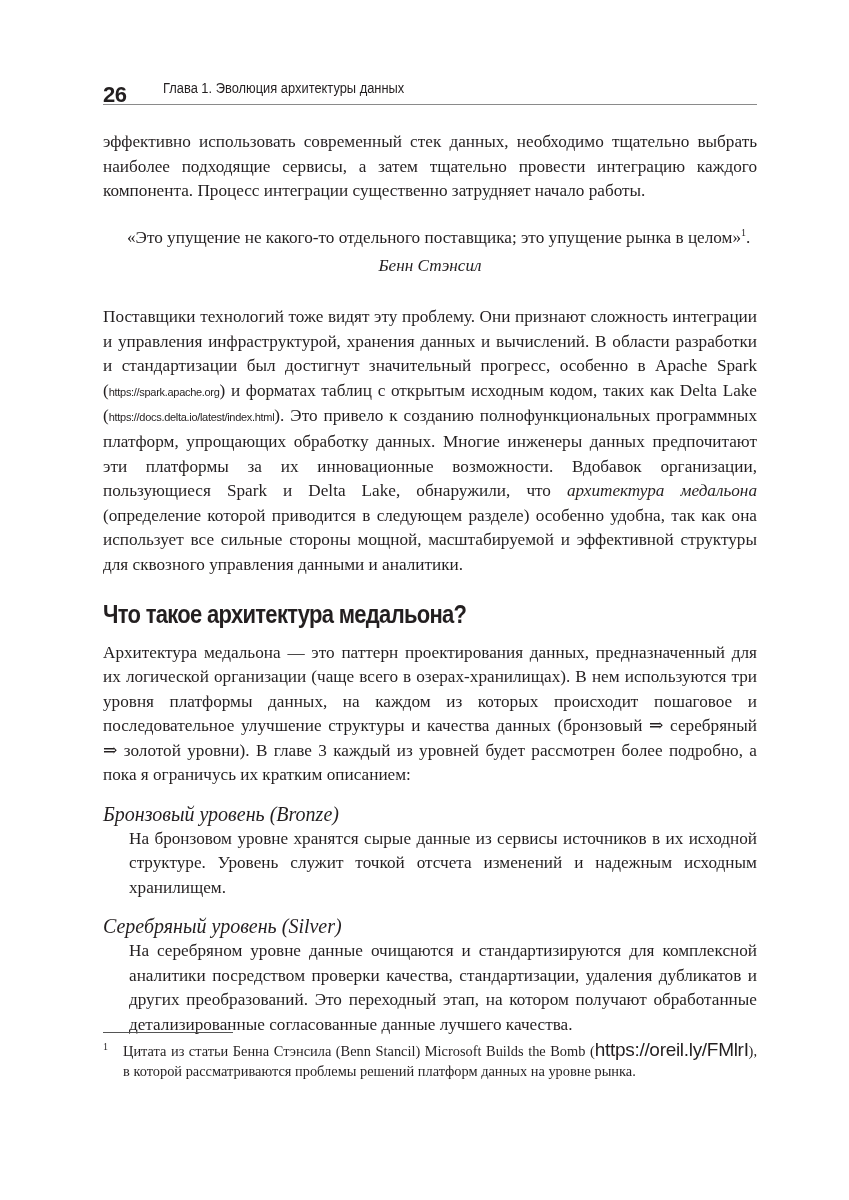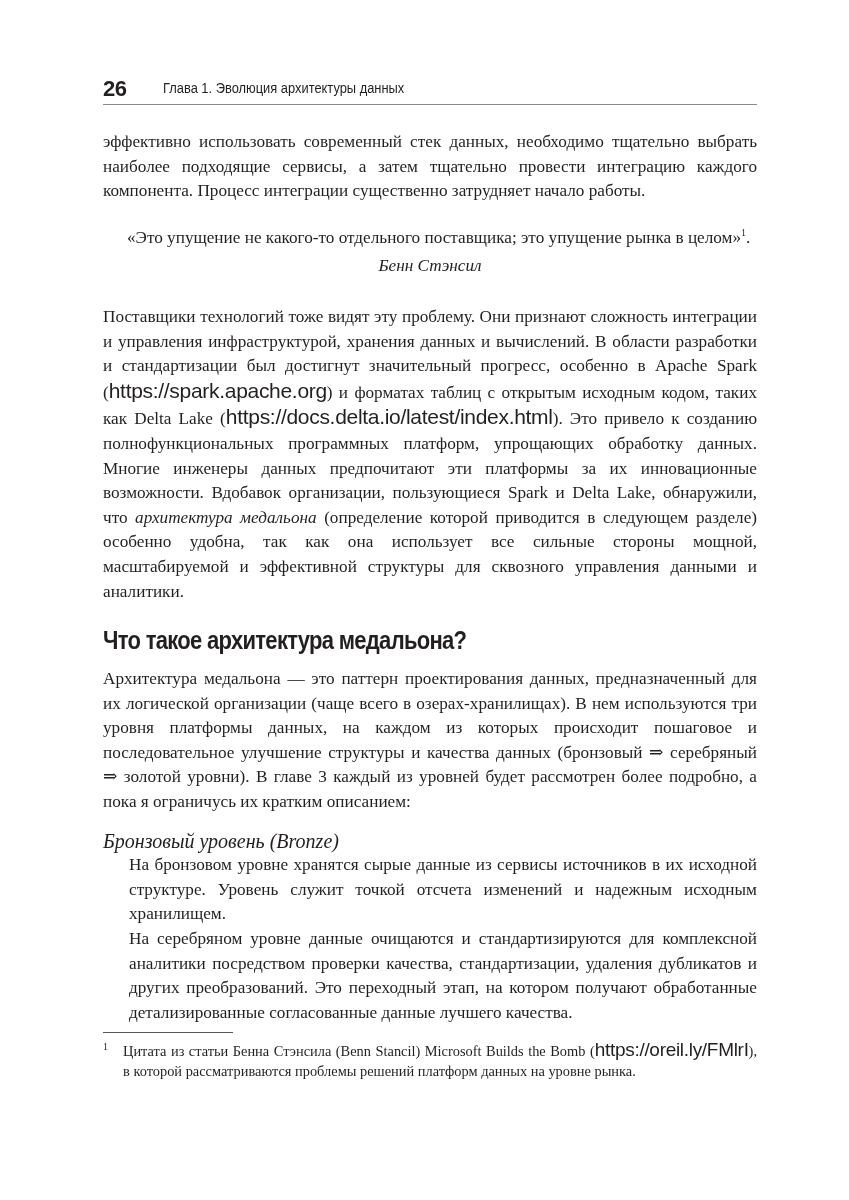--- a/index.html
+++ b/index.html
@@ -7,29 +7,29 @@
       width: 849px; height: 1200px; position: relative; overflow: hidden;
       color: #231f20;
       font-family: "Liberation Serif", "DejaVu Serif", serif;
     }
     .page { position: absolute; left: 103px; top: 0; width: 654px; }
     .running-head {
       position: absolute; top: 74px; left: 0; width: 654px; height: 30px;
       border-bottom: 1.5px solid #8a8a8a;
       font-family: "Liberation Sans", "DejaVu Sans", sans-serif;
     }
-    .page-num { position: absolute; left: 0; top: 2px; font-size: 22px; font-weight: bold; letter-spacing: -0.5px; color: #231f20; }
+    .page-num { position: absolute; left: 0; top: 8px; font-size: 22px; font-weight: bold; letter-spacing: -0.5px; color: #231f20; }
     .chapter-title { position: absolute; left: 60px; top: 6px; font-size: 14px; color: #231f20; transform: scaleX(0.92); transform-origin: left; }
     .body { position: absolute; top: 130px; left: 0; width: 654px; }
     p { margin: 0; font-size: 17.2px; line-height: 24.6px; text-align: justify; hyphens: manual; }
     .para { margin-bottom: 22px; }
     .quote { padding-left: 24px; margin-bottom: 4px; }
     .quote-author { text-align: center; font-style: italic; margin-bottom: 26px; }
     sup { font-size: 10px; line-height: 0; vertical-align: super; }
-    .url { font-family: "Liberation Sans", "DejaVu Sans", sans-serif; font-size: 21px; letter-spacing: -0.3px; }
+    .url { font-family: "Liberation Sans", "DejaVu Sans", sans-serif; font-size: 11px; letter-spacing: -0.3px; }
     .h2 {
       font-family: "Liberation Sans", "DejaVu Sans", sans-serif;
       font-weight: bold; font-size: 25px; letter-spacing: -0.8px;
       margin: 10px 0 12px 0; transform: scaleX(0.88); transform-origin: left;
       white-space: nowrap;
     }
     .term { font-style: italic; font-size: 20px; line-height: 24.6px; margin-top: 14px; }
     .def { padding-left: 26px; }
     .footnote-rule { position: absolute; top: 1032px; left: 0; width: 130px; border-top: 1px solid #555; }
     .footnote { position: absolute; top: 1040px; left: 0; width: 654px; font-size: 14.4px; line-height: 20px; text-align: justify; }
@@ -56,20 +56,21 @@
 
     <p class="para"><span>Поставщики технологий тоже видят эту проблему. Они признают сложность интеграции и управления инфраструктурой, хранения данных и вычислений. В области разработки и стандартизации был достигнут значительный прогресс, особенно в Apache Spark (</span><span class="url">https://spark.apache.org</span><span>) и форматах таблиц с открытым исходным кодом, таких как Delta Lake (</span><span class="url">https://docs.delta.io/latest/index.html</span><span>). Это привело к созданию полнофункциональных программных платформ, упрощаю­щих обработку данных. Многие инженеры данных предпочитают эти платформы за их инновационные возможности. Вдобавок организации, пользующиеся Spark и Delta Lake, обнаружили, что </span><em>архитектура медальона</em><span> (определение которой приводится в следующем разделе) особенно удобна, так как она использует все сильные стороны мощной, масштабируемой и эффективной структуры для сквозного управления данными и аналитики.</span></p>
 
     <div class="h2">Что такое архитектура медальона?</div>
 
     <p>Архитектура медальона — это паттерн проектирования данных, предназначен­ный для их логической организации (чаще всего в озерах-хранилищах). В нем используются три уровня платформы данных, на каждом из которых происходит пошаговое и последовательное улучшение структуры и качества данных (брон­зовый ⇒ серебряный ⇒ золотой уровни). В главе 3 каждый из уровней будет рассмотрен более подробно, а пока я ограничусь их кратким описанием:</p>
 
     <div>
       <div class="term">Бронзовый уровень (Bronze)</div>
       <p class="def">На бронзовом уровне хранятся сырые данные из сервисы источников в их ис­ходной структуре. Уровень служит точкой отсчета изменений и надежным исходным хранилищем.</p>
+      <div class="term">Серебряный уровень (Silver)</div>
       <p class="def">На серебряном уровне данные очищаются и стандартизируются для комплекс­ной аналитики посредством проверки качества, стандартизации, удаления дубликатов и других преобразований. Это переходный этап, на котором полу­чают обработанные детализированные согласованные данные лучшего качества.</p>
     </div>
   </div>
 
   <div class="footnote-rule"></div>
   <div class="footnote">
     <span class="fn-mark">1</span>
     <span class="fn-text"><span>Цитата из статьи Бенна Стэнсила (Benn Stancil) Microsoft Builds the Bomb (</span><span class="url">https://oreil.ly/FMlrI</span><span>), в которой рассматриваются проблемы решений платформ данных на уровне рынка.</span></span>
   </div>
 </div>

